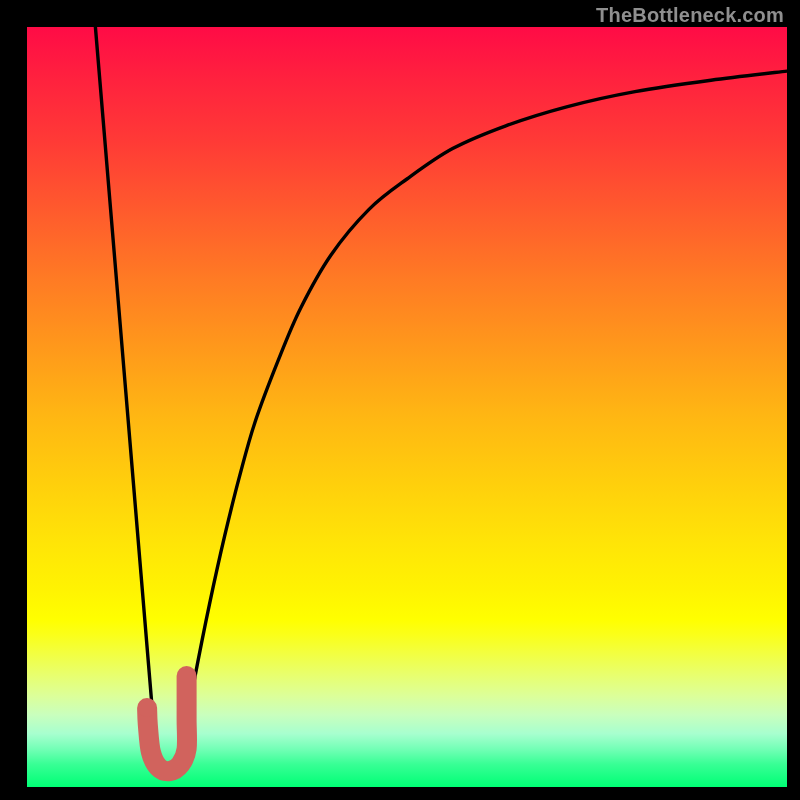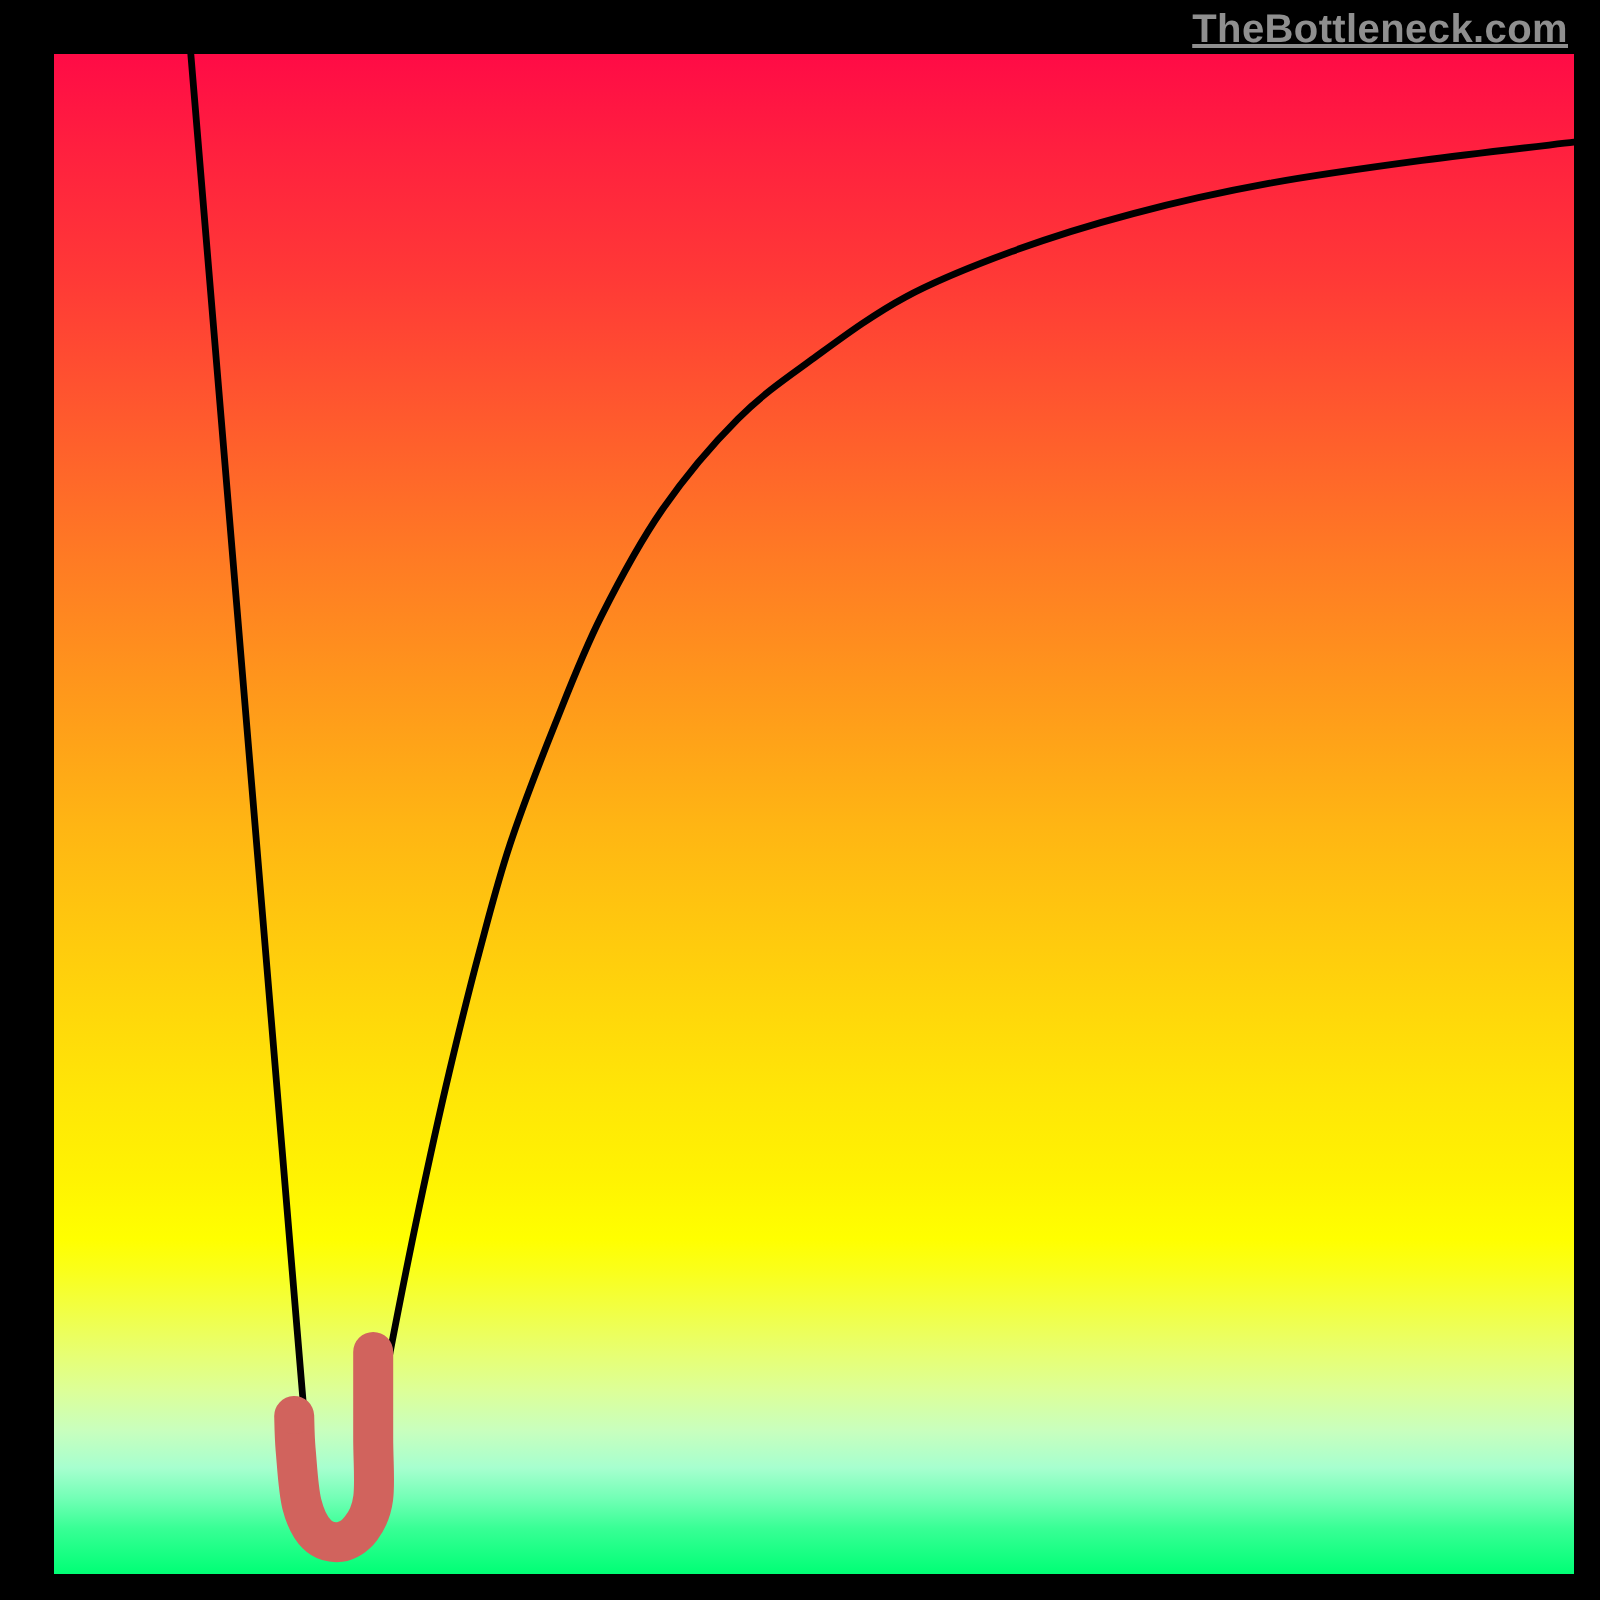--- a/index.html
+++ b/index.html
@@ -56,21 +56,20 @@
     position: absolute;
     inset: 0;
   }
   .watermark {
     position: absolute;
     top: 4px;
     right: 16px;
     font: 600 20px Arial, Helvetica, sans-serif;
     color: #8f8f8f;
     letter-spacing: 0.2px;
-    text-decoration: underline;
   }
 </style>
 </head>
 <body>
 
 <div class="frame">
   <div class="watermark">TheBottleneck.com</div>
   <div class="plot">
     <div class="gradient"></div>
     <svg class="curves" viewBox="0 0 760 760" preserveAspectRatio="none">

